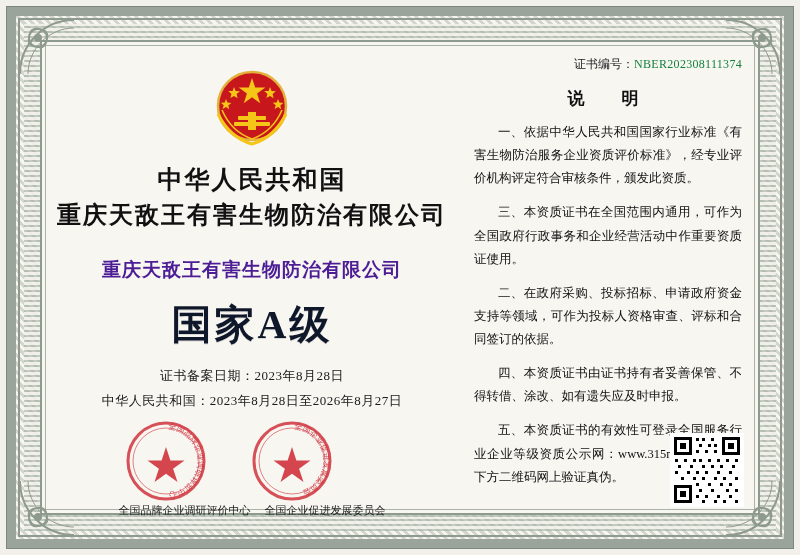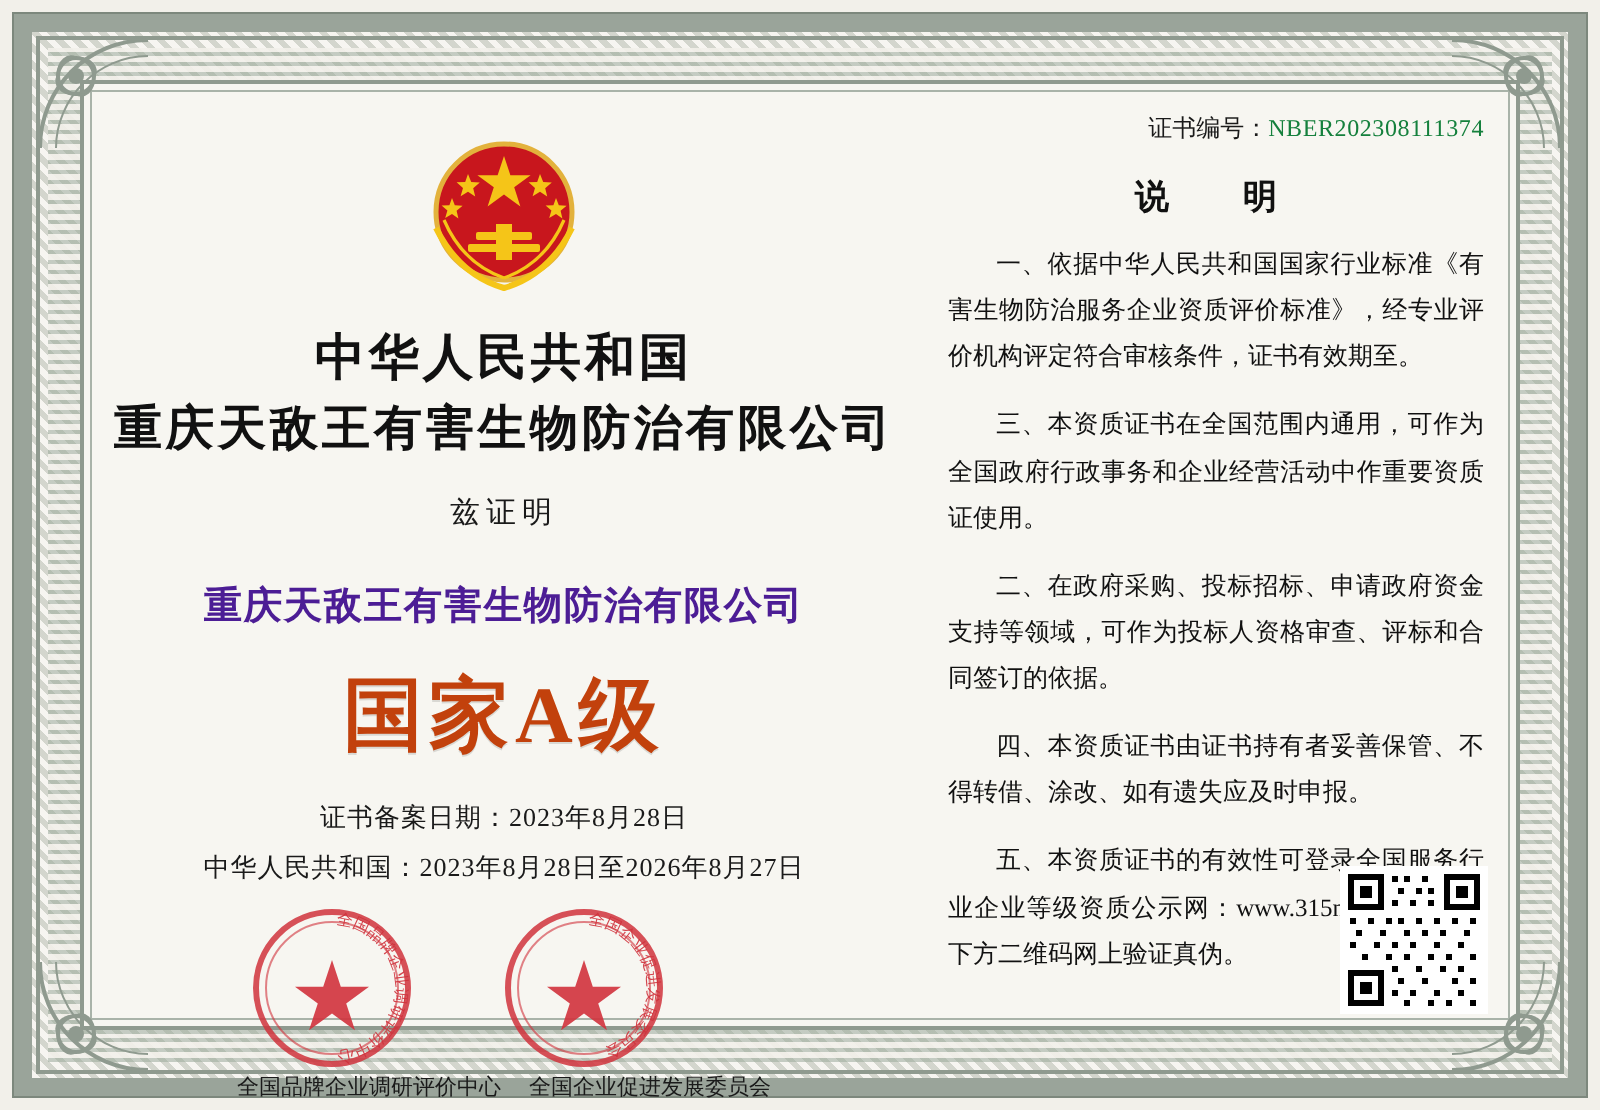--- a/index.html
+++ b/index.html
@@ -135,21 +135,21 @@
     font-weight: bold;
     color: #4c1d95;
     letter-spacing: 1px;
     font-family: "Liberation Serif", serif;
   }
 
   .grade {
     margin-top: 14px;
     font-size: 40px;
     font-weight: bold;
-    color: #c2410c;
+    color: #0f172a;
     letter-spacing: 3px;
     font-family: "Liberation Serif", serif;
     text-shadow: 0 1px 0 rgba(0,0,0,0.12);
   }
 
   .dates {
     margin-top: 12px;
     font-size: 13px;
     color: #1a1a1a;
     line-height: 1.9;
@@ -323,21 +323,20 @@
           <path d="M18 50 C24 64 34 74 48 79" fill="none" stroke="#f5c518" stroke-width="1.6"></path>
           <path d="M78 50 C72 64 62 74 48 79" fill="none" stroke="#f5c518" stroke-width="1.6"></path>
         </svg>
       </div>
 
       <div class="cert-title">
         <div class="l1">中华人民共和国</div>
         <div class="l2">重庆天敌王有害生物防治有限公司</div>
       </div>
 
-      <div class="hereby">兹证明</div>
 
       <div class="company">重庆天敌王有害生物防治有限公司</div>
 
       <div class="grade">国家A级</div>
 
       <div class="dates">
         <div class="row">
           <span class="lbl">证书备案日期：</span>
           <span class="val">2023年8月28日</span>
         </div>
@@ -379,21 +378,21 @@
     </div>
 
     <div class="right-panel">
 
       <div class="cert-no">
         <span>证书编号：</span><span class="num">NBER202308111374</span>
       </div>
 
       <div class="notes-title">说　明</div>
 
-      <div class="note">一、依据中华人民共和国国家行业标准《有害生物防治服务企业资质评价标准》，经专业评价机构评定符合审核条件，证书有效期至。</div>
+      <div class="note">一、依据中华人民共和国国家行业标准《有害生物防治服务企业资质评价标准》，经专业评价机构评定符合审核条件，颁发此资质。</div>
       <div class="note">三、本资质证书在全国范围内通用，可作为全国政府行政事务和企业经营活动中作重要资质证使用。</div>
       <div class="note">二、在政府采购、投标招标、申请政府资金支持等领域，可作为投标人资格审查、评标和合同签订的依据。</div>
       <div class="note">四、本资质证书由证书持有者妥善保管、不得转借、涂改、如有遗失应及时申报。</div>
       <div class="note">五、本资质证书的有效性可登录全国服务行业企业等级资质公示网：www.315nber.cn或扫描下方二维码网上验证真伪。</div>
 
       <div class="qr">
         <svg width="70" height="70" viewBox="0 0 70 70" shape-rendering="crispEdges">
           <rect width="70" height="70" fill="#ffffff"></rect>
           <g fill="#000000">
             <rect x="2" y="2" width="18" height="18"></rect>

